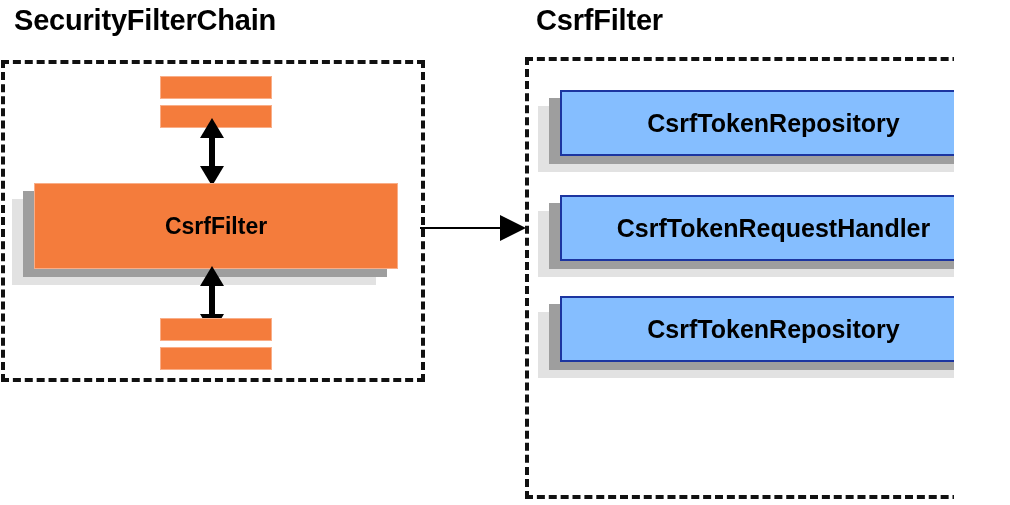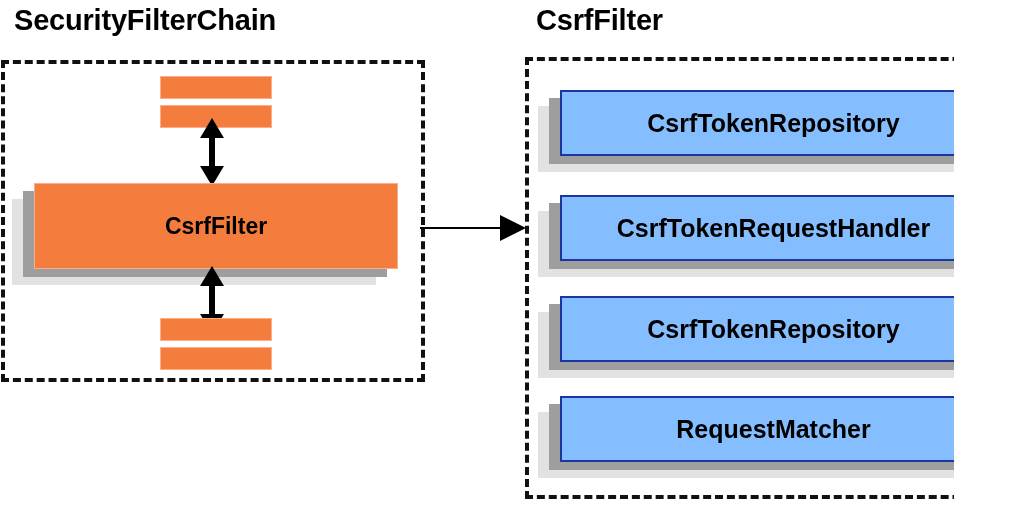--- a/index.html
+++ b/index.html
@@ -186,19 +186,14 @@
     <div class="shadow-mid"></div>
     <div class="face">CsrfTokenRequestHandler</div>
   </div>
 
   <div id="blue-2" class="layer-box blue">
     <div class="shadow-back"></div>
     <div class="shadow-mid"></div>
     <div class="face">CsrfTokenRepository</div>
   </div>
 
-  <div id="blue-3" class="layer-box blue">
-    <div class="shadow-back"></div>
-    <div class="shadow-mid"></div>
-    <div class="face">RequestMatcher</div>
-  </div>
 
 </div>
 
 </body></html>

